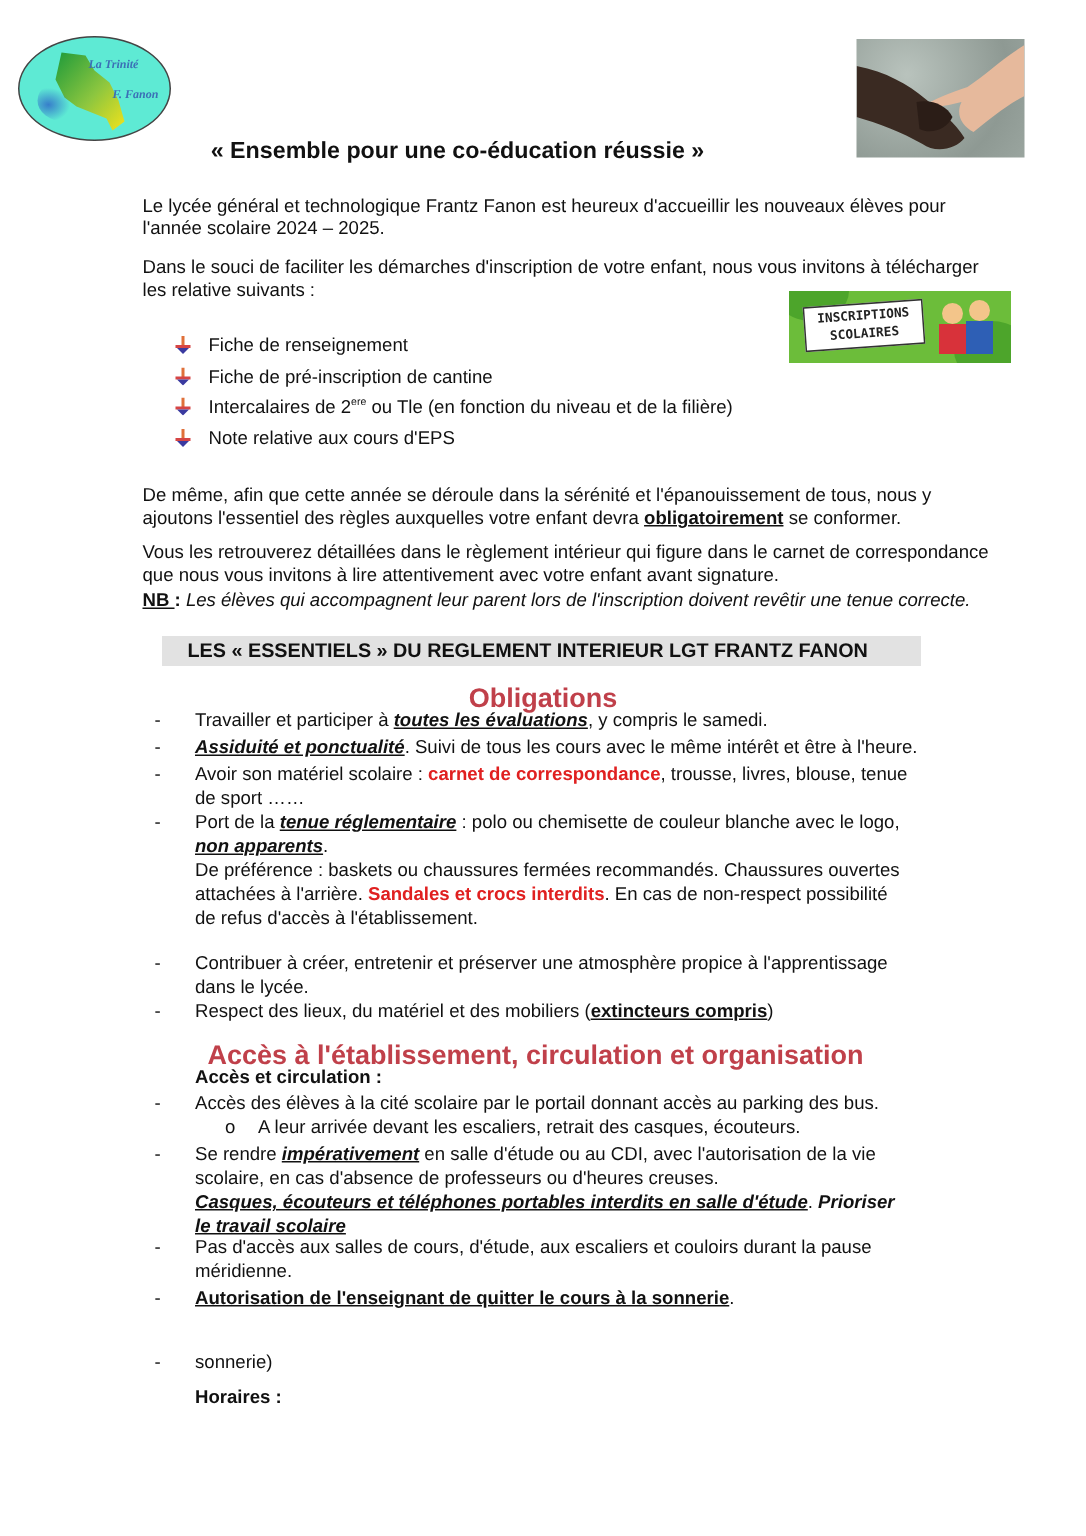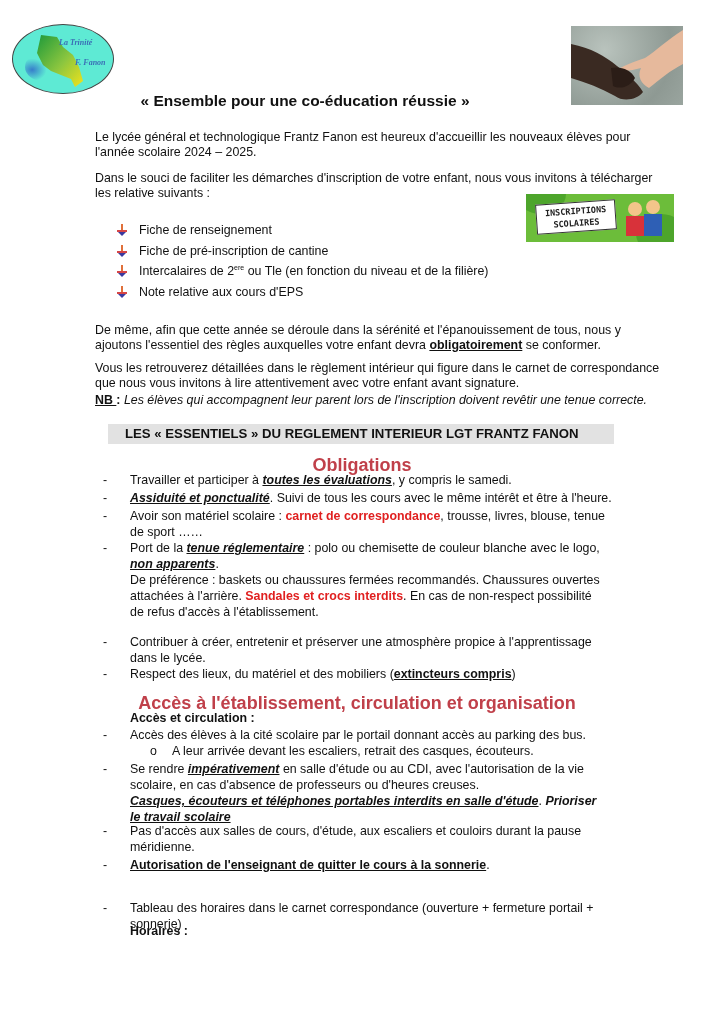--- a/index.html
+++ b/index.html
@@ -246,16 +246,15 @@
   <span class="dash">-</span>
   <div class="body">
       <span class="line"><span class="b u">Autorisation de l'enseignant de quitter le cours à la sonnerie</span><span>.</span></span>
     </div>
 </div>
 
 <div class="abs subh" style="left:130px;top:924px;">Horaires :</div>
 <div class="abs rule" style="top:900px;">
   <span class="dash">-</span>
   <div class="body">
-    <span class="line">Tableau des horaires dans le carnet correspondance (ouverture + fermeture portail +</span>
     <span class="line">sonnerie)</span>
   </div>
 </div>
 
 </body></html>

